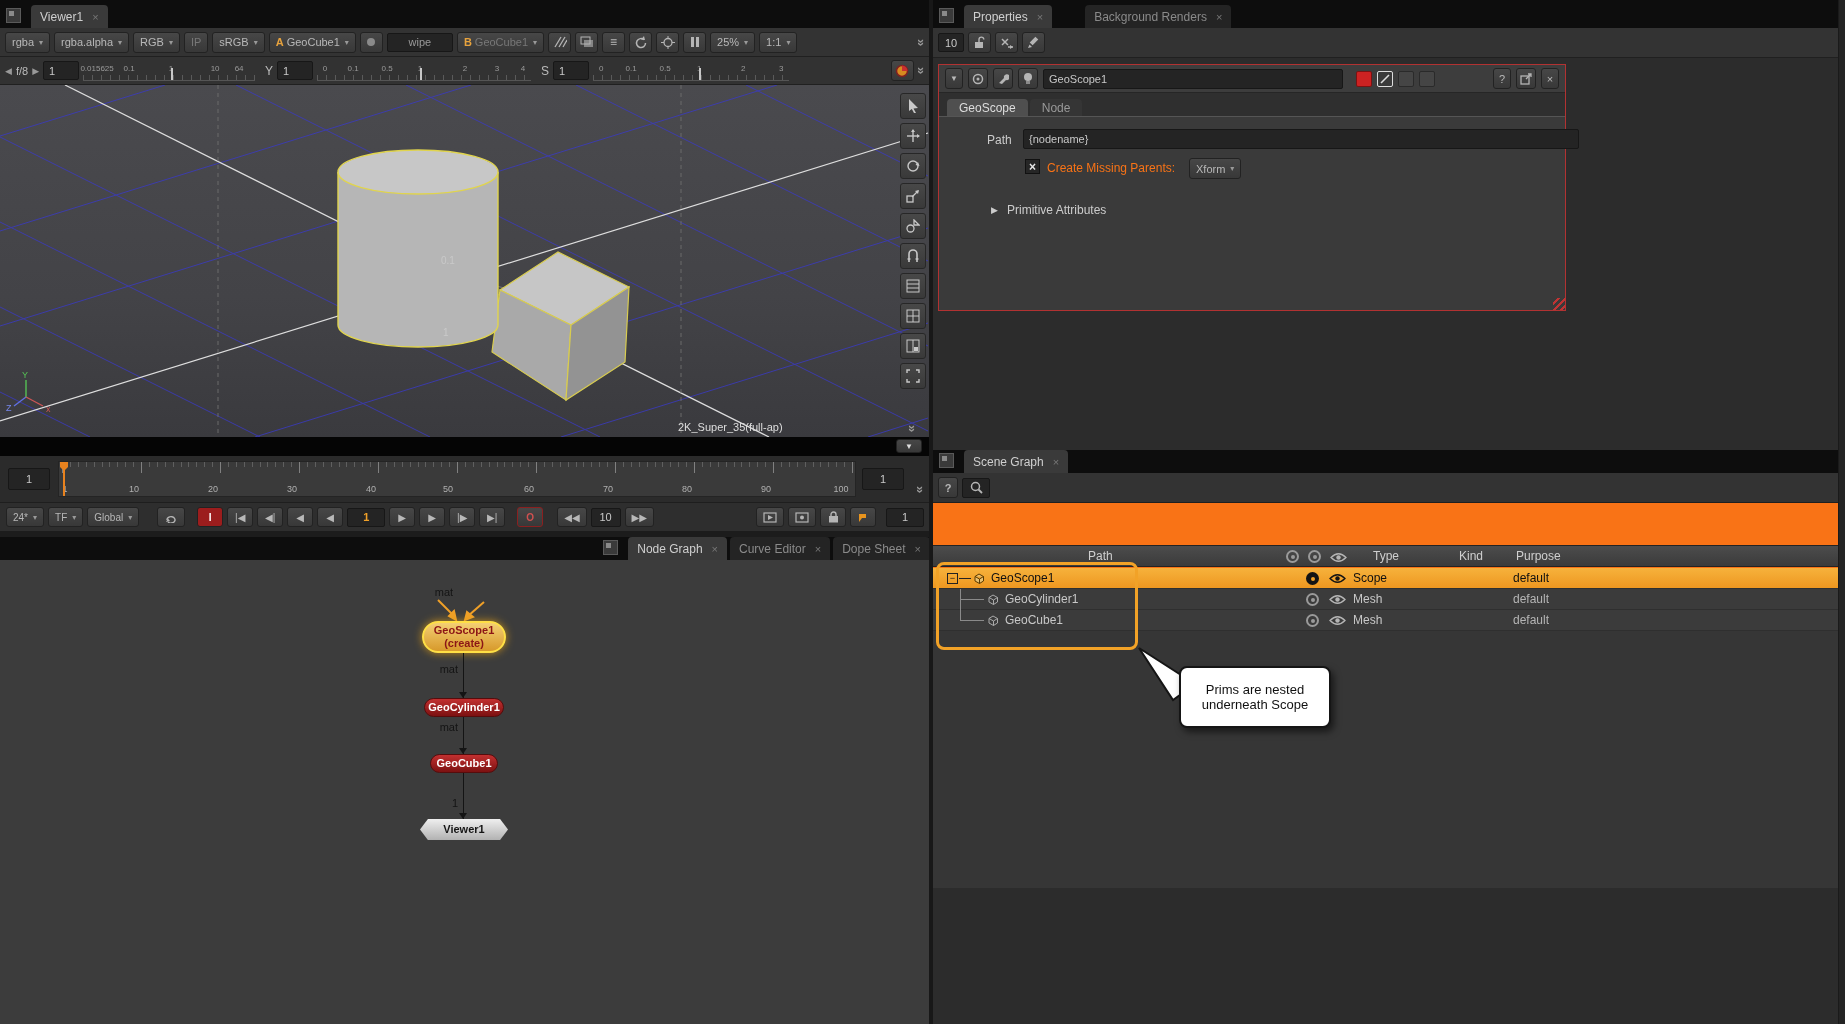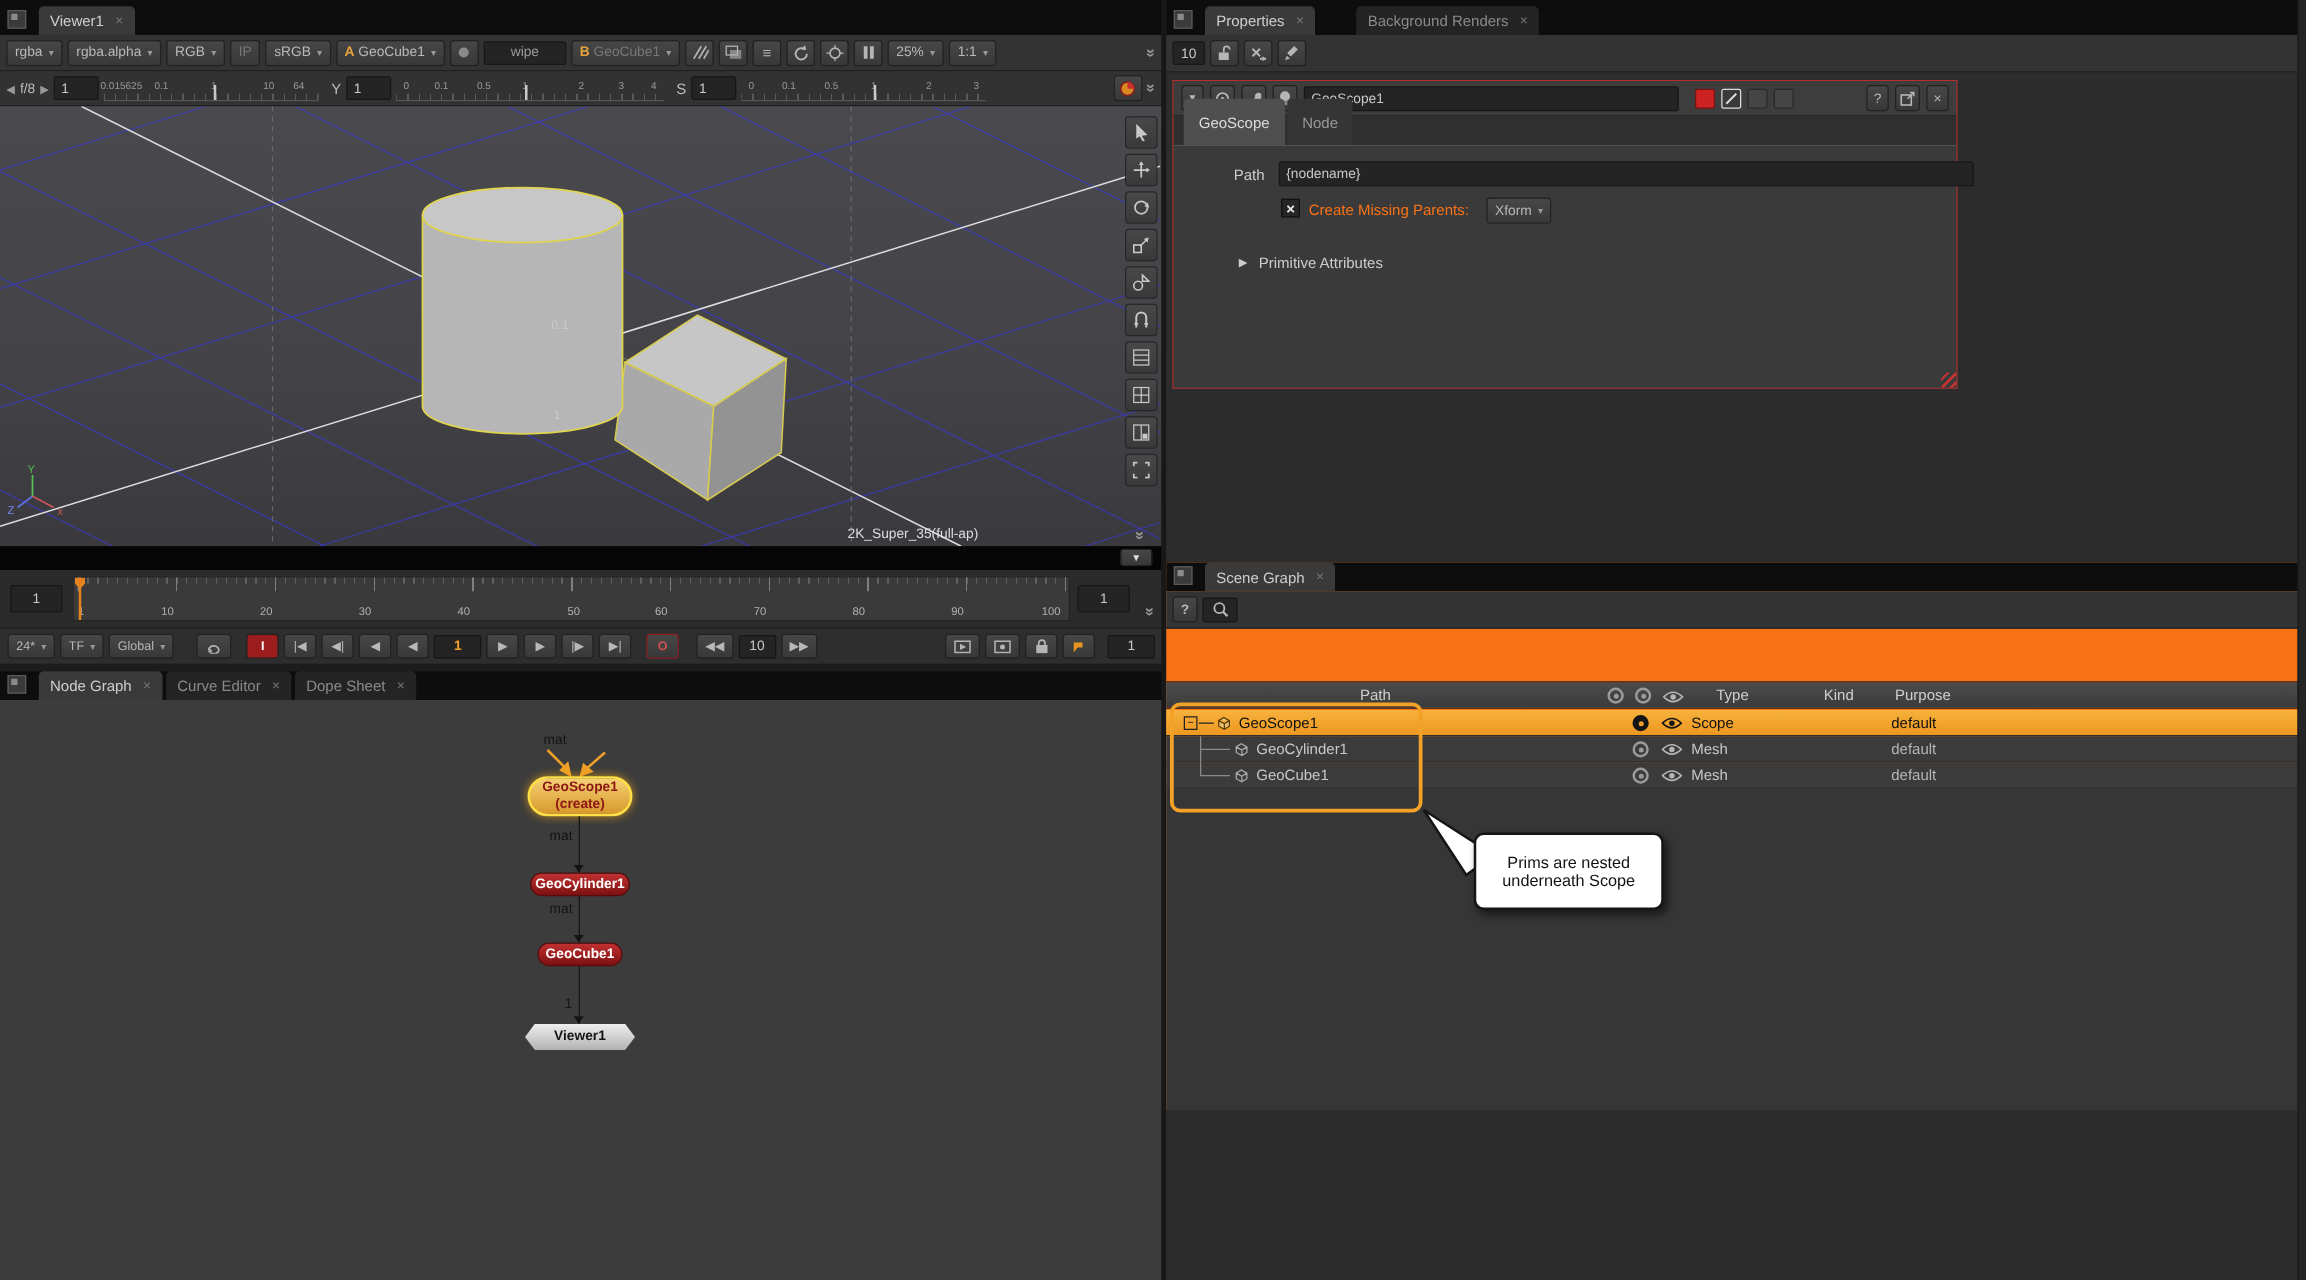--- a/index.html
+++ b/index.html
@@ -66,21 +66,21 @@
 .edge-head{position:absolute;width:0;height:0;border-left:4px solid transparent;border-right:4px solid transparent;border-top:6px solid #141414;}
 .edge-lbl{position:absolute;color:#141414;font-size:11px;}
 
 
 .rpane{background:#2c2c2c;}
 .parambox{position:absolute;border:1px solid #b23232;background:#333;}
 .parambox .corner{position:absolute;right:0;bottom:0;width:12px;height:12px;
   background:repeating-linear-gradient(135deg,transparent 0 3px,#c03434 3px 5px);}
 .phead{height:28px;background:#3d3d3d;display:flex;align-items:center;gap:5px;padding:0 6px;border-bottom:1px solid #262626;}
 .ptabs{height:24px;background:#2f2f2f;display:flex;align-items:flex-end;gap:2px;padding-left:8px;border-bottom:1px solid #555;}
-.ptab{height:37px;padding:0 12px;display:flex;align-items:center;background:#353535;color:#999;border-radius:4px 4px 0 0;font-size:12px;}
+.ptab{height:17px;padding:0 12px;display:flex;align-items:center;background:#353535;color:#999;border-radius:4px 4px 0 0;font-size:12px;}
 .ptab.active{background:#4f4f4f;color:#ddd;}
 .sq{width:16px;height:16px;border-radius:2px;flex:none;}
 .checkbox{width:15px;height:15px;background:#262626;border:1px solid #111;color:#e8e8e8;
   display:inline-flex;align-items:center;justify-content:center;font-weight:bold;font-size:12px;line-height:1;flex:none;}
 
 
 .legend-item{position:absolute;top:7px;display:flex;align-items:center;gap:8px;}
 .sg-head{position:absolute;left:0;right:0;height:22px;background:linear-gradient(#4c4c4c,#3b3b3b);
   border-top:1px solid #232323;border-bottom:1px solid #232323;color:#cfcfcf;}
 .sg-row{position:absolute;left:0;right:0;height:21px;background:#3b3b3b;border-bottom:1px solid #2f2f2f;color:#c8c8c8;}
@@ -388,21 +388,21 @@
     <span class="sunken" style="position:absolute;left:8px;top:12px;width:42px;height:22px;justify-content:center;">
           <span>1</span>
         </span>
     <div class="tl-ruler">
       <div class="playhead" style="left:4px;"></div>
       <span class="tl-num" style="left:6px;">1</span>
       <span class="tl-num" style="left:75px;">10</span>
       <span class="tl-num" style="left:154px;">20</span>
       <span class="tl-num" style="left:233px;">30</span>
       <span class="tl-num" style="left:312px;">40</span>
-      <span class="tl-num" style="left:394px;padding-left:12px;">50</span>
+      <span class="tl-num" style="left:383px;padding-left:12px;">50</span>
       <span class="tl-num" style="left:470px;">60</span>
       <span class="tl-num" style="left:549px;">70</span>
       <span class="tl-num" style="left:628px;">80</span>
       <span class="tl-num" style="left:707px;">90</span>
       <span class="tl-num" style="left:782px;">100</span>
     </div>
     <span class="sunken" style="position:absolute;left:862px;top:12px;width:42px;height:22px;justify-content:center;">
           <span>1</span>
         </span>
     <span class="chev2" style="position:absolute;right:6px;top:26px;">»</span>
@@ -490,21 +490,21 @@
           </svg>
         </span>
     <span class="sunken" style="width:38px;justify-content:center;margin-left:6px;">
           <span>1</span>
         </span>
   </div>
 
   <div class="abs" style="left:0;top:531px;width:930px;height:6px;background:#1c1c1c;"></div>
 
   <div class="abs" style="left:0;top:537px;width:930px;height:487px;">
-    <div class="tabbar" style="width:930px;height:23px;">
+    <div class="tabbar" style="width:930px;height:23px;justify-content:flex-end;">
       <span class="panelbox"></span>
       <div class="tab active">
             <span>Node Graph</span>
             <span class="x">×</span>
           </div>
       <div class="tab">
             <span>Curve Editor</span>
             <span class="x">×</span>
           </div>
       <div class="tab">

